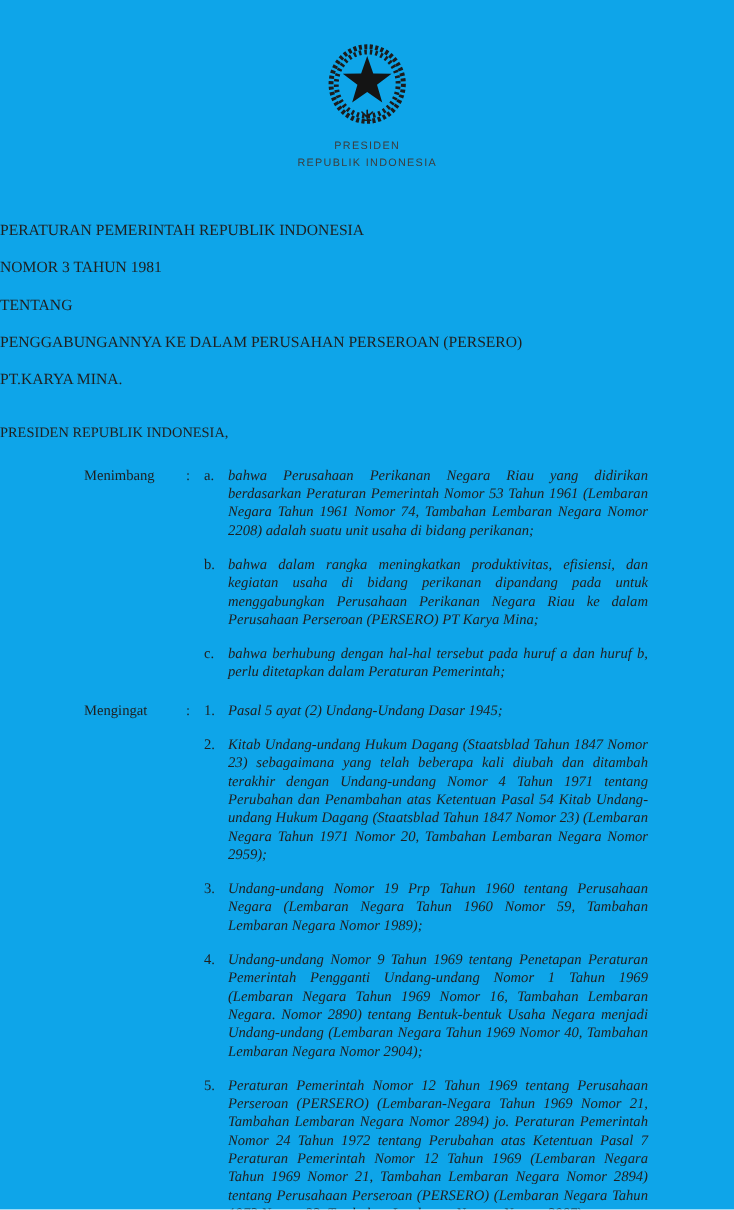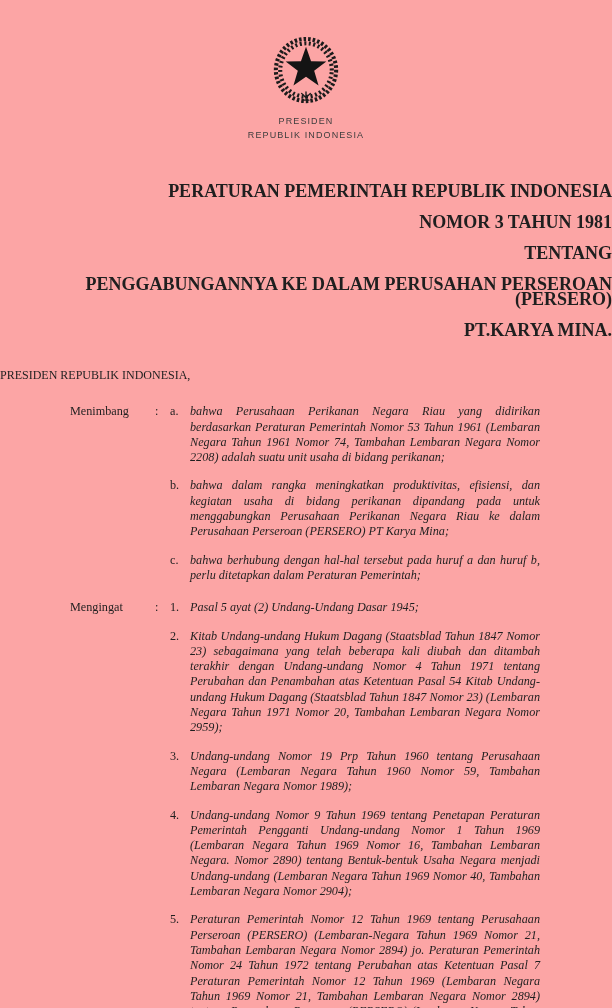--- a/index.html
+++ b/index.html
@@ -1,44 +1,43 @@
 <!DOCTYPE html>
 <html><head>
 <meta charset="utf-8">
 <style>
   html, body { margin: 0; padding: 0; background: #ffffff; }
   .page {
     position: relative;
     width: 612px;
     height: 1008px;
     margin: 0;
-    background: #fca5a5;
+    background: #0ea5e9;
     font-family: "Liberation Serif", serif;
     color: #1f1f1f;
     overflow: hidden;
   }
   
   .letterhead { text-align: center; padding-top: 36px; }
   .emblem { display: block; margin: 0 auto; width: 74px; height: 70px; }
   .letterhead-text {
     margin-top: 9px;
     font-family: "Liberation Sans", sans-serif;
     font-size: 9px;
     line-height: 13.5px;
     letter-spacing: 1.1px;
     color: #3d3d3d;
   }
   
   .doc-title {
     margin-top: 26px;
-    text-align: right;
-    font-size: 18px;
+    text-align: left;
+    font-size: 13px;
     line-height: 15.5px;
     white-space: pre-line;
-    font-weight: bold;
   }
   .doc-title div { margin: 0; }
   .salutation {
     margin-top: 14px;
     text-align: left;
     font-size: 12px;
     line-height: 15.3px;
   }
   
   .body-block {

